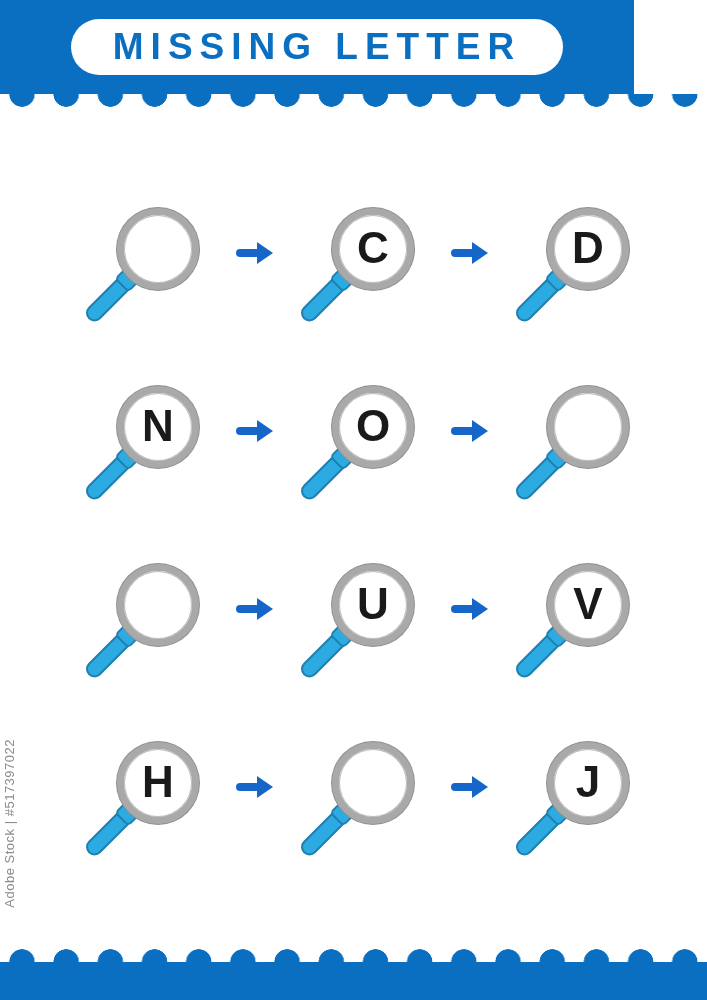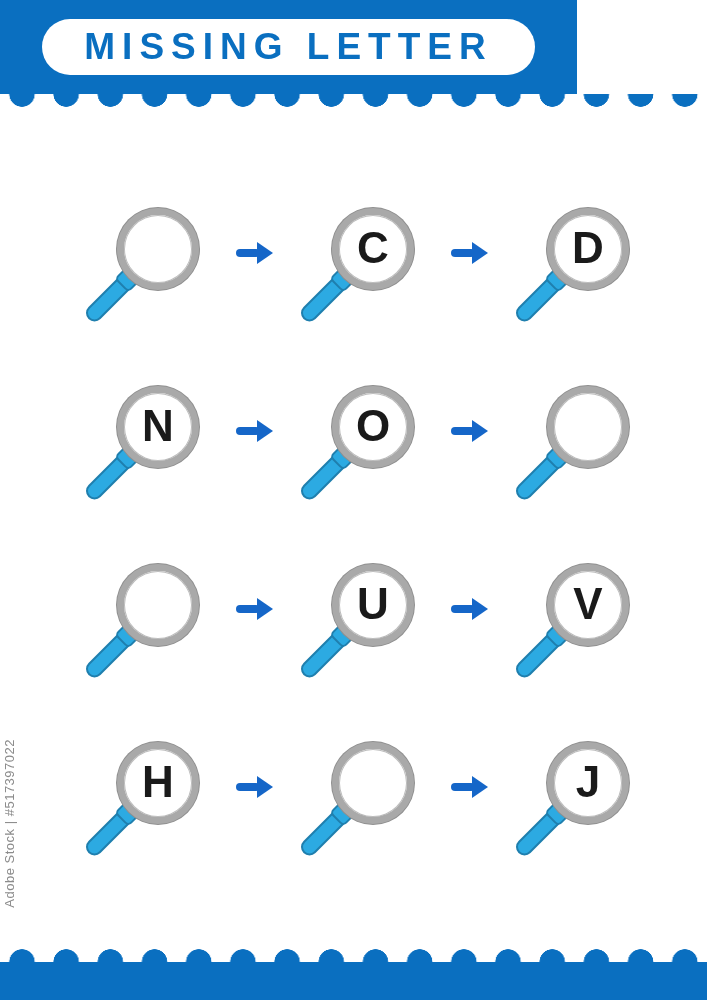--- a/index.html
+++ b/index.html
@@ -7,21 +7,21 @@
     width: 707px; height: 1000px;
     position: relative;
     background: #ffffff;
     font-family: "Liberation Sans", sans-serif;
     overflow: hidden;
   }
 
   
   .banner {
     position: absolute; top: 0; left: 0;
-    width: 577px; height: 94px;
+    width: 634px; height: 94px;
     background: var(--banner);
     display: flex; align-items: center; justify-content: center;
   }
   .title-pill {
     background: #ffffff;
     border-radius: 34px;
     padding: 7px 42px;
   }
   .title-text {
     color: var(--title);

